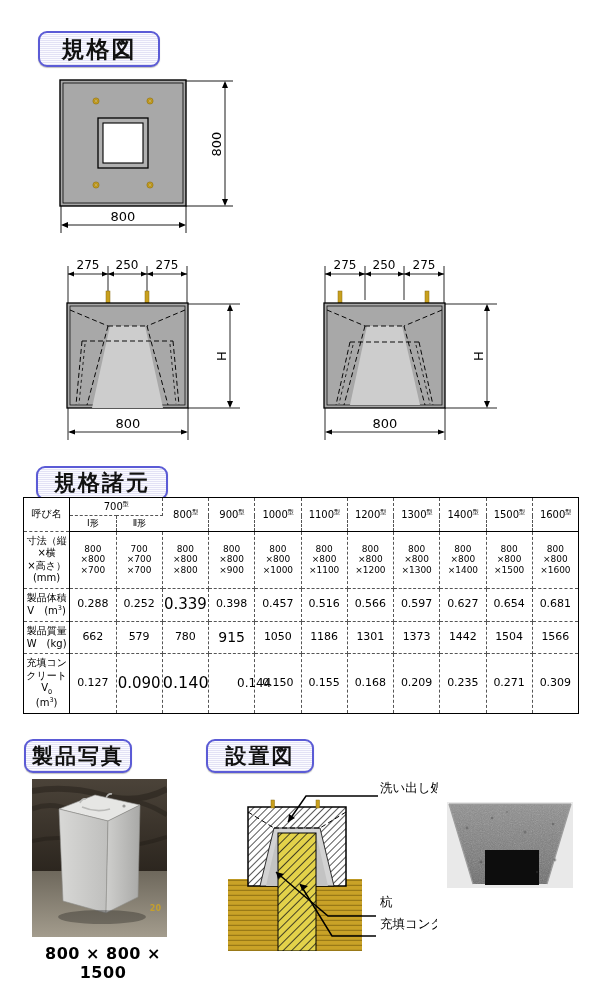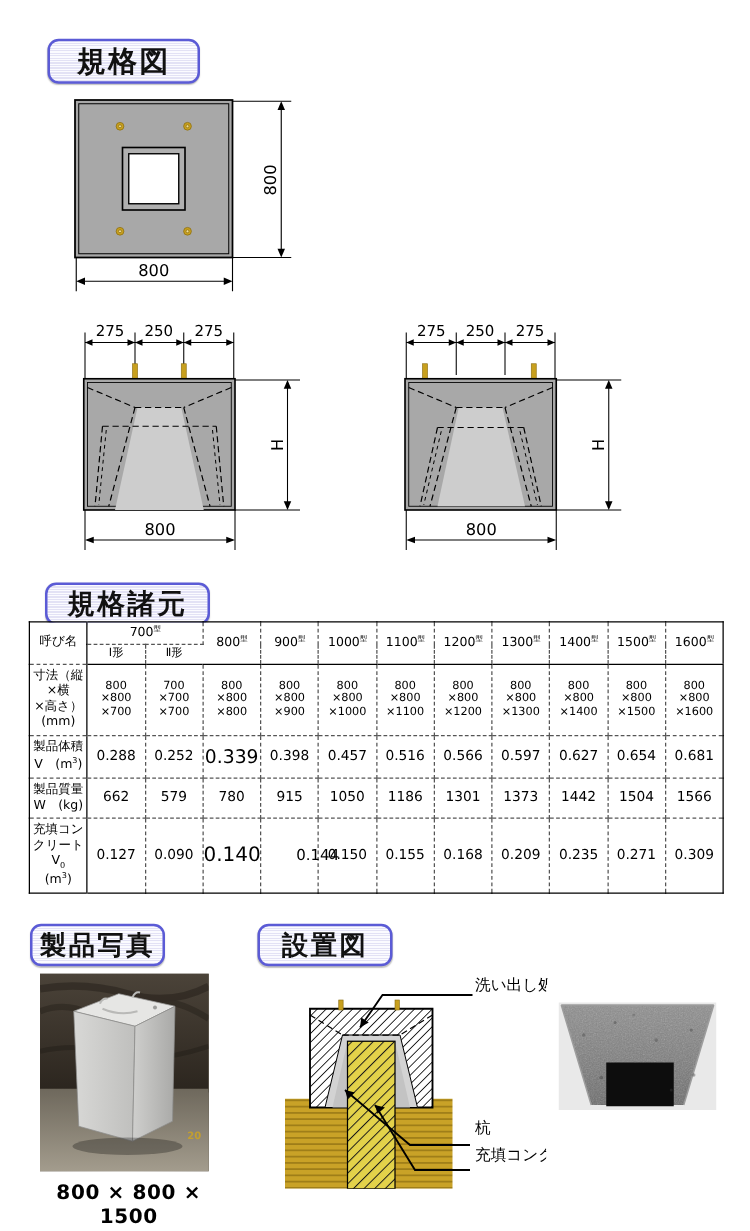--- a/index.html
+++ b/index.html
@@ -353,33 +353,33 @@
           <td style="font-size: 11px;">0.597</td>
           <td style="font-size: 11px;">0.627</td>
           <td style="font-size: 11px;">0.654</td>
           <td style="font-size: 11px;">0.681</td>
         </tr>
         <tr>
           <th class="rowlabel">製品質量<br>W　(kg)</th>
           <td style="font-size: 11px;">662</td>
           <td style="font-size: 11px;">579</td>
           <td style="font-size: 11px;">780</td>
-          <td style="font-size: 11px;">915</td>
+          <td style="font-size: 14px;">915</td>
           <td style="font-size: 11px;">1050</td>
           <td style="font-size: 11px;">1186</td>
           <td style="font-size: 11px;">1301</td>
           <td style="font-size: 11px;">1373</td>
           <td style="font-size: 11px;">1442</td>
           <td style="font-size: 11px;">1504</td>
           <td style="font-size: 11px;">1566</td>
         </tr>
         <tr>
           <th class="rowlabel">充填コンクリート<br>V<span class="sub">0</span>　(m<span class="sup">3</span>)</th>
           <td style="font-size: 11px;">0.127</td>
-          <td style="font-size: 11px; margin-left: 26px;">0.090</td>
+          <td style="font-size: 15px; margin-left: 26px;">0.090</td>
           <td style="font-size: 16px;">0.140</td>
           <td style="font-size: 12px; padding-left: 28px;">0.144</td>
           <td style="font-size: 11px;">0.150</td>
           <td style="font-size: 11px;">0.155</td>
           <td style="font-size: 11px;">0.168</td>
           <td style="font-size: 11px; text-align: center;">0.209</td>
           <td style="font-size: 11px;">0.235</td>
           <td style="font-size: 11px;">0.271</td>
           <td style="font-size: 11px;">0.309</td>
         </tr>

